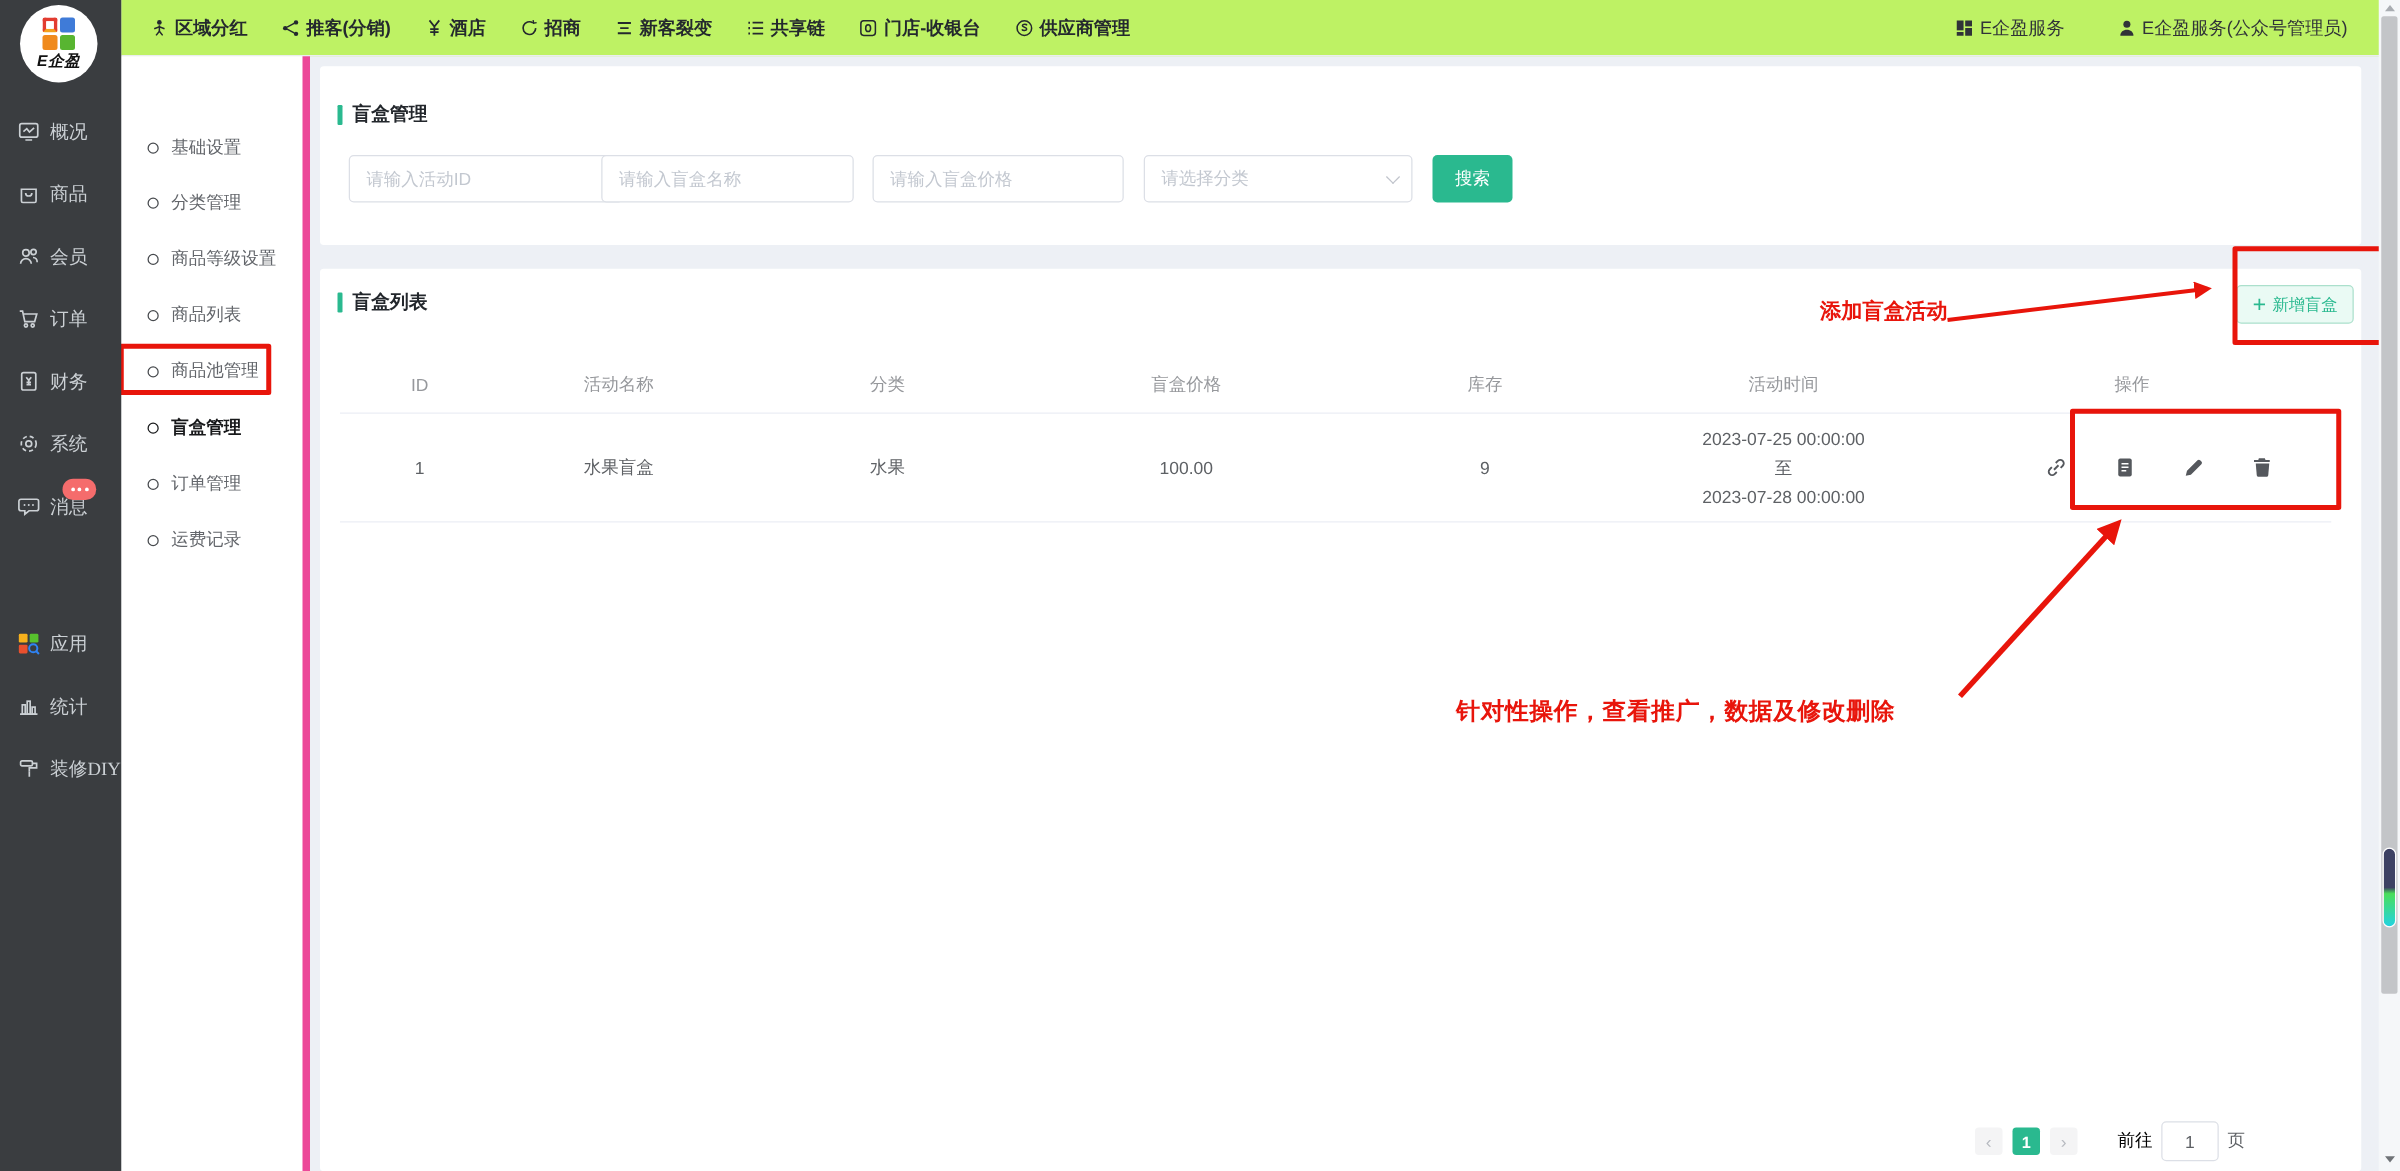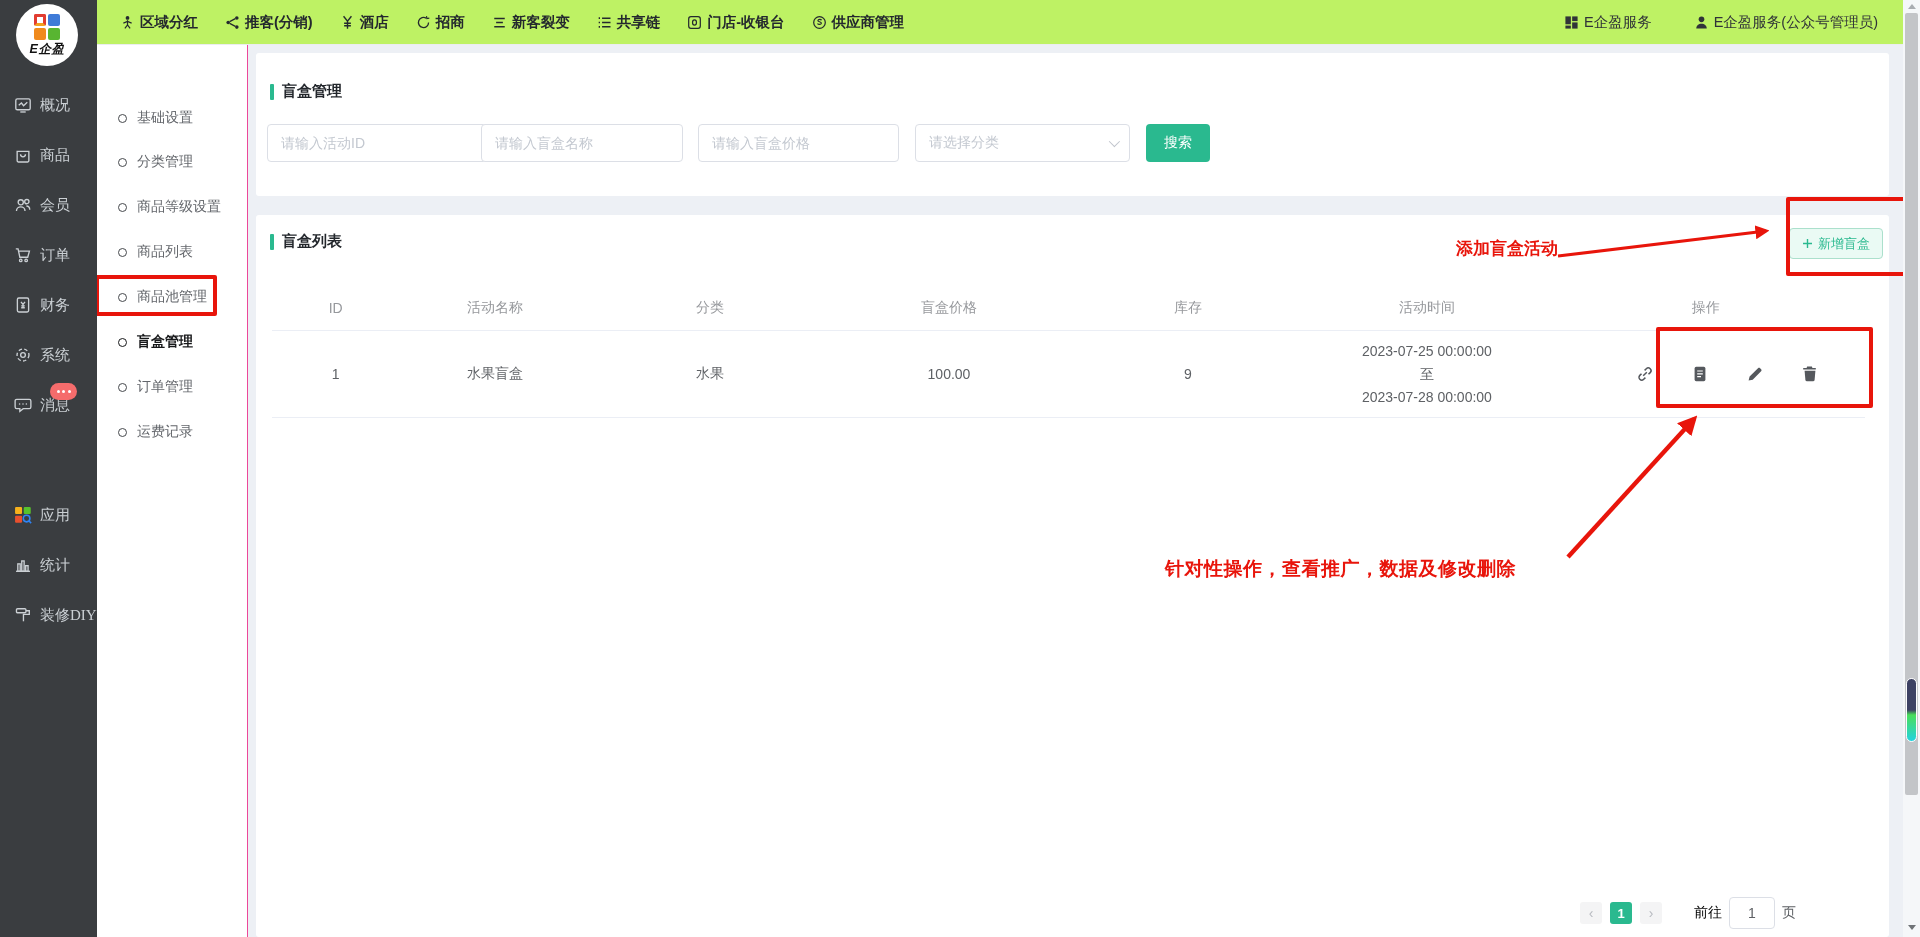--- a/index.html
+++ b/index.html
@@ -30,21 +30,21 @@
   .topbar { position:absolute; left:97px; top:0; width:1823px; height:45px; background:#bef264;
             border-bottom:1px solid #ebedef; display:flex; align-items:center; z-index:10; }
   .nav { display:flex; align-items:center; gap:27px; padding-left:23px; }
   .nav-item { display:flex; align-items:center; gap:5px; font-size:14.5px; font-weight:bold; color:#24292e; cursor:pointer; white-space:nowrap;}
   .nav-item svg { width:15px; height:15px; }
   .nav-right { margin-left:auto; display:flex; align-items:center; gap:42px; padding-right:42px; }
   .nav-right .nav-item { font-weight:normal; font-size:14.5px; color:#303338; }
 
   
   .submenu { position:absolute; left:97px; top:45px; width:151px; height:892px; background:#fff;
-             border-right:1px solid #ec4899; z-index:15; }
+             border-right:6px solid #ec4899; z-index:15; }
   .submenu-item { position:absolute; left:21px; height:30px; display:flex; align-items:center; gap:10px;
                   font-size:14px; color:#63666b; cursor:pointer; white-space:nowrap; }
   .submenu-item .ring { width:9px; height:9px; border:1.6px solid #46494d; border-radius:50%; flex:0 0 9px;}
   .submenu-item.active { color:#17181a; font-weight:bold; }
   .submenu-item.active .ring { border-color:#17181a; }
   .sub-red-box { position:absolute; left:-2px; top:230px; width:122px; height:41px;
                  border:4px solid #e8150b; border-radius:2px; z-index:40; pointer-events:none;}
 
   
   .main { position:absolute; left:248px; top:45px; width:1655px; height:892px; background:#edf0f5; }
@@ -379,21 +379,21 @@
     <div class="sub-red-box"></div>
   </div>
 
   <div class="main">
 
     <div class="card card-search">
       <div class="card-title" style="top:29px">
         <span class="accent-bar"></span>
         <span>盲盒管理</span>
       </div>
-      <input class="inp" style="left: 11px; width: 220px;" placeholder="请输入活动ID">
+      <input class="inp" style="left: 23px; width: 220px;" placeholder="请输入活动ID">
       <input class="inp" style="left: 442px; width: 201px;" placeholder="请输入盲盒价格">
       <input class="inp" style="left: 225px; width: 202px;" placeholder="请输入盲盒名称">
       <div class="sel" style="left:659px;width:215px">
         <span>请选择分类</span>
         <span class="chev"></span>
       </div>
       <button class="search-btn">搜索</button>
     </div>
 
     <div class="card card-list">

